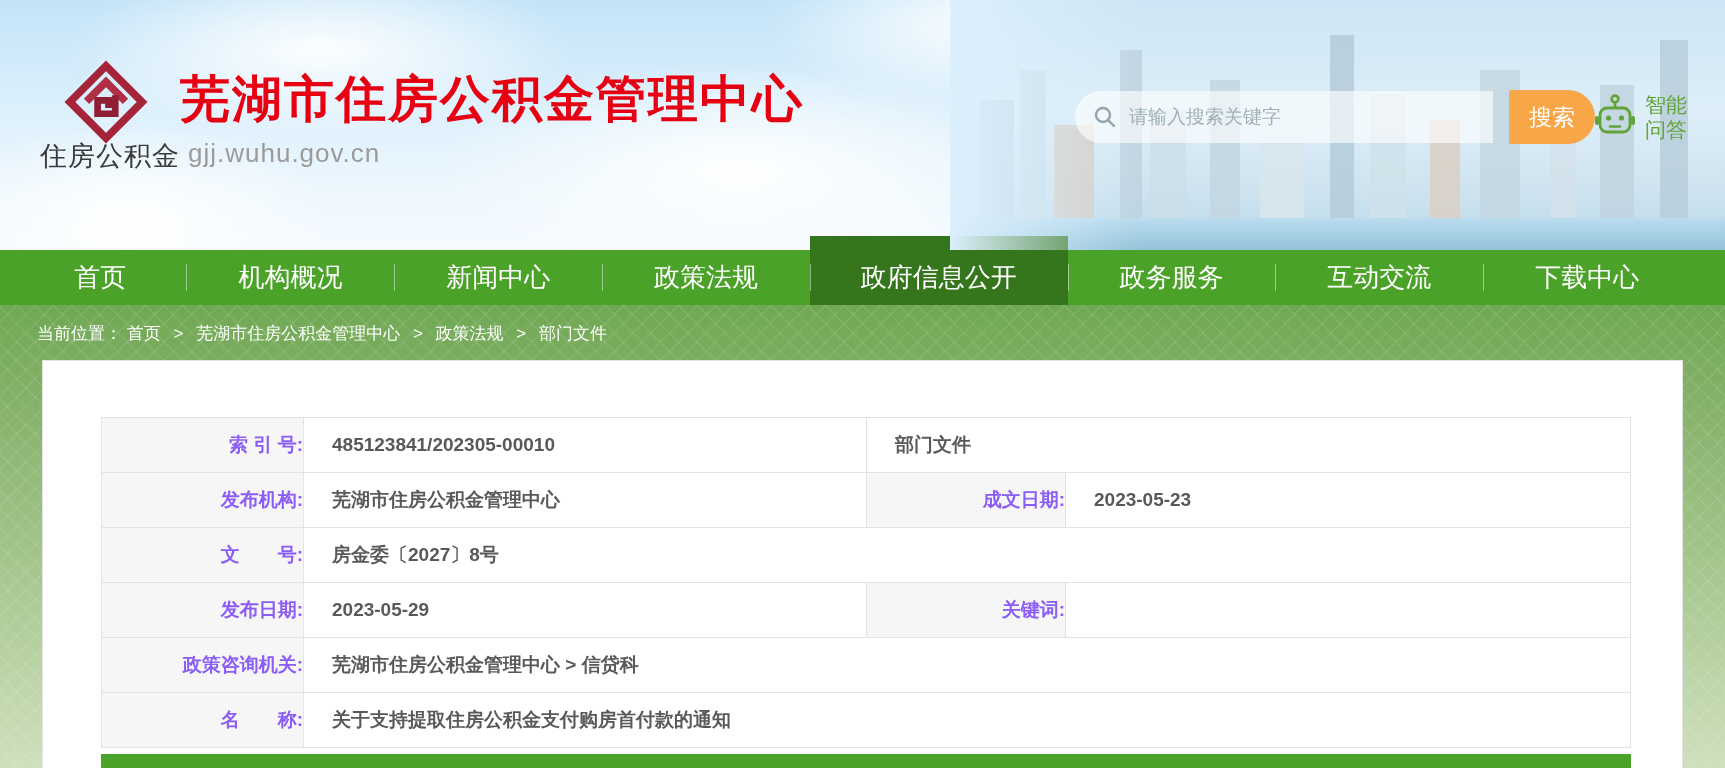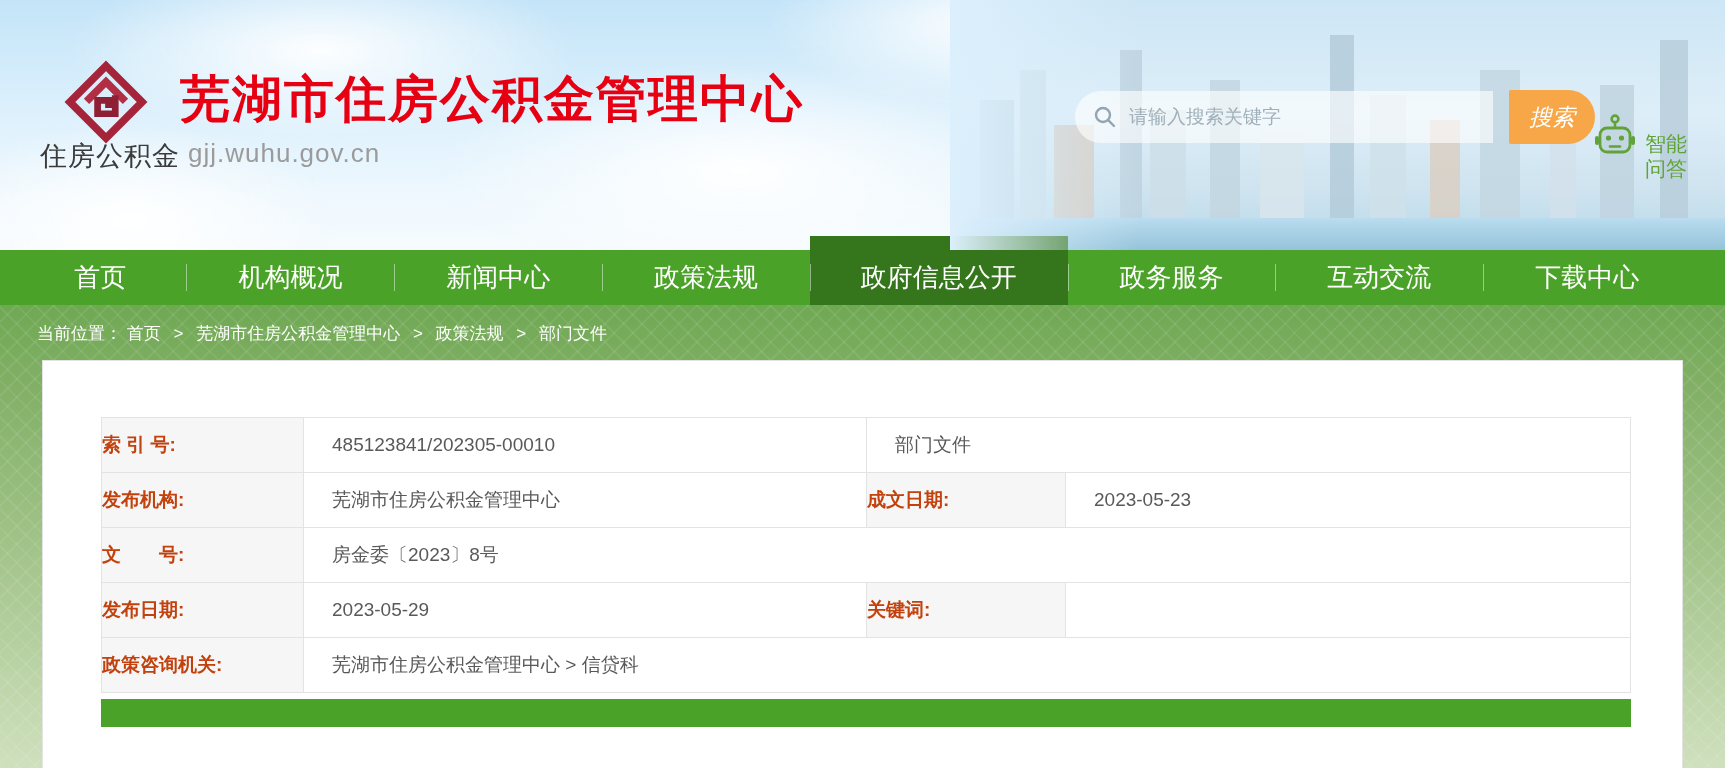--- a/index.html
+++ b/index.html
@@ -40,24 +40,24 @@
   
   .search-area { position:absolute; left:1075px; top:91px; height:52px; display:flex; z-index:6;gap:16px; }
   .search-box { display:flex; align-items:center; width:418px; height:52px;
     background: rgba(255,255,255,.62); border-radius:26px 0 0 26px; padding-left:18px; }
   .search-box svg { flex:0 0 auto; }
   .search-input { flex:1; height:40px; margin-left:12px; border:none; outline:none;
     background:transparent; font-size:19px; color:#556; font-family:inherit; }
   .search-input::placeholder { color:#9fb0ba; }
   .search-button { width:86px; height:54px; margin-top:-1px; border:none; cursor:pointer;
     background:#f7a648; color:#fff; font-size:23px; font-family:inherit;
-    border-radius:2px 27px 27px 2px;font-style:italic; }
+    border-radius:2px 27px 27px 2px; }
   
   .qa-area { position:absolute; left:1594px; top:92px; display:flex; align-items:center; gap:9px; cursor:pointer; z-index:6; }
-  .qa-text { display:flex; flex-direction:column; font-size:21px; line-height:25px; color:#61a339;margin-top:39px; }
+  .qa-text { display:flex; flex-direction:column; font-size:21px; line-height:25px; color:#61a339; }
   
   .main-nav { position:absolute; left:0; top:250px; width:1725px; height:55px; background:#4ba228; z-index:4; }
   .nav-inner { display:flex; height:55px; padding:0 34px 0 14px; }
   .nav-item { position:relative; flex:1; text-align:center; line-height:55px;
     color:#fff; font-size:26px; font-weight:500; text-decoration:none; cursor:pointer; white-space:nowrap; }
   .nav-item.home { flex:.83; }
   .nav-item + .nav-item::before { content:""; position:absolute; left:0; top:14px; width:1px; height:27px;
     background: rgba(255,255,255,.45); }
   .nav-item.active { flex:1.24; background:#35761d; margin-top:-14px; padding-top:14px; }
   .nav-item.active::before { top:28px; }
@@ -73,22 +73,22 @@
   .breadcrumb .sep { margin:0 8px; }
   
   .card { position:absolute; left:42px; top:55px; width:1641px; height:480px;
     background:#fff; border:1px solid #e3e3e3; }
   .doc-table { width:1530px; margin:56px 0 0 58px; border:1px solid #e3e3e3; border-bottom:none;
     font-size:19px; }
   .doc-row { display:grid; grid-template-columns:202px 563px 199px 566px; border-bottom:1px solid #e3e3e3; }
   .doc-row.span { grid-template-columns:202px 1328px; }
   .doc-row > div { height:54px; line-height:54px; overflow:hidden; white-space:nowrap; }
   .cell-label { background:#f6f6f6; border-right:1px solid #e3e3e3;
-    text-align:left; font-weight:bold; color:#c2410c; }
-  .cell-value { padding-left:28px; color:#595959; border-right:1px solid #e3e3e3; }
+    text-align:right; font-weight:bold; color:#8b5cf6; }
+  .cell-value { padding-left:28px; color:#595959; border-right:1px solid #e3e3e3;font-weight:bold; }
   .doc-row > div:last-child { border-right:none; }
   .doc-section-bar { width:1530px; height:28px; margin:6px 0 0 58px; background:#4ba228; }
 </style>
 </head>
 <body>
 
 <div class="site-header">
   <div class="cloud c1"></div>
   <div class="cloud c2"></div>
   <div class="cloud c3"></div>
@@ -186,32 +186,36 @@
 
       <div class="doc-row">
         <div class="cell-label">发布机构:</div>
         <div class="cell-value">芜湖市住房公积金管理中心</div>
         <div class="cell-label">成文日期:</div>
         <div class="cell-value">2023-05-23</div>
       </div>
 
       <div class="doc-row span">
         <div class="cell-label">文　　号:</div>
-        <div class="cell-value">房金委〔2023〕8号</div>
+        <div class="cell-value">房金委〔2027〕8号</div>
       </div>
 
       <div class="doc-row">
         <div class="cell-label">发布日期:</div>
         <div class="cell-value">2023-05-29</div>
         <div class="cell-label">关键词:</div>
         <div class="cell-value"></div>
       </div>
 
       <div class="doc-row">
         <div class="cell-label">政策咨询机关:</div>
         <div class="cell-value">芜湖市住房公积金管理中心 &gt; 信贷科</div>
       </div>
 
+      <div class="doc-row span">
+        <div class="cell-label">名　　称:</div>
+        <div class="cell-value">关于支持提取住房公积金支付购房首付款的通知</div>
+      </div>
 
     </div>
     <div class="doc-section-bar"></div>
   </div>
 </div>
 
 </body></html>

